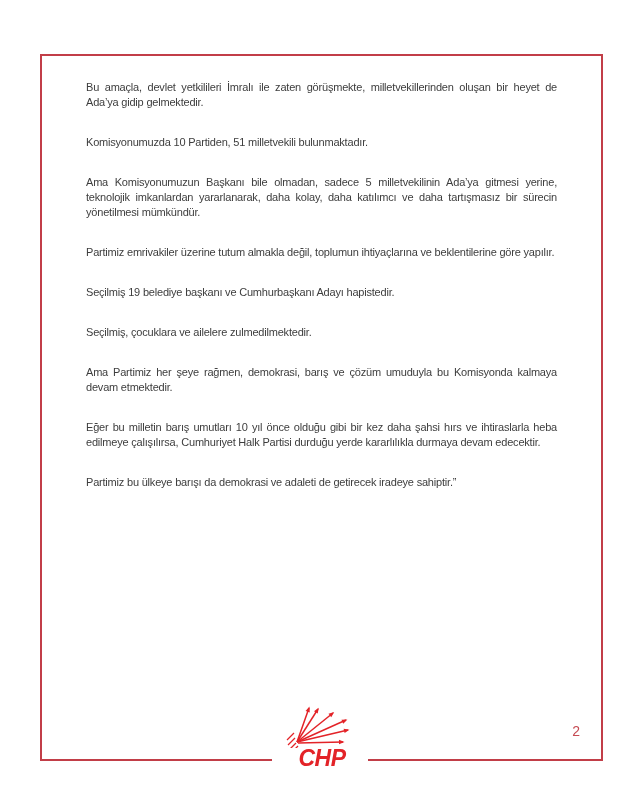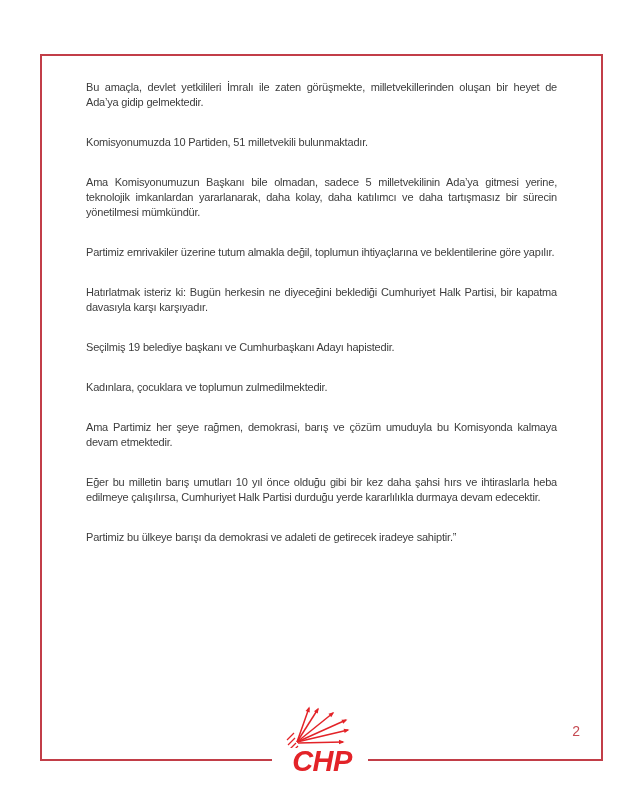--- a/index.html
+++ b/index.html
@@ -61,42 +61,41 @@
   }
   .logo svg {
     position: absolute;
     left: 2px; top: 2px;
   }
   .logo-text {
     position: absolute;
     left: 0; top: 45px;
     width: 80px;
     text-align: center;
-    font-size: 29px;
+    font-size: 23px;
     font-weight: bold;
     font-style: italic;
     letter-spacing: -0.5px;
     color: #e32328;
   }
 </style>
 </head>
 <body>
 
 <div class="page">
 
   <div class="frame"></div>
 
   <div class="content">
     <p>Bu amaçla, devlet yetkilileri İmralı ile zaten görüşmekte, milletvekillerinden oluşan bir heyet de Ada’ya gidip gelmektedir.</p>
     <p>Komisyonumuzda 10 Partiden, 51 milletvekili bulunmaktadır.</p>
     <p>Ama Komisyonumuzun Başkanı bile olmadan, sadece 5 milletvekilinin Ada’ya gitmesi yerine, teknolojik imkanlardan yararlanarak, daha kolay, daha katılımcı ve daha tartışmasız bir sürecin yönetilmesi mümkündür.</p>
     <p>Partimiz emrivakiler üzerine tutum almakla değil, toplumun ihtiyaçlarına ve beklentilerine göre yapılır.</p>
-    <p>Hatırlatmak isteriz ki: Bugün herkesin ne diyeceğini beklediği Cumhuriyet Halk Partisi, bir kapatma davasıyla karşı karşıyadır.</p>
     <p>Seçilmiş 19 belediye başkanı ve Cumhurbaşkanı Adayı hapistedir.</p>
-    <p>Kadınlara, çocuklara ve toplumun zulmedilmektedir.</p>
+    <p>Seçilmiş, çocuklara ve ailelere zulmedilmektedir.</p>
     <p>Ama Partimiz her şeye rağmen, demokrasi, barış ve çözüm umuduyla bu Komisyonda kalmaya devam etmektedir.</p>
     <p>Eğer bu milletin barış umutları 10 yıl önce olduğu gibi bir kez daha şahsi hırs ve ihtiraslarla heba edilmeye çalışılırsa, Cumhuriyet Halk Partisi durduğu yerde kararlılıkla durmaya devam edecektir.</p>
     <p>Partimiz bu ülkeye barışı da demokrasi ve adaleti de getirecek iradeye sahiptir.”</p>
   </div>
 
   <div class="page-number">2</div>
 
   <div class="logo-mask"></div>
 
   <div class="logo">

